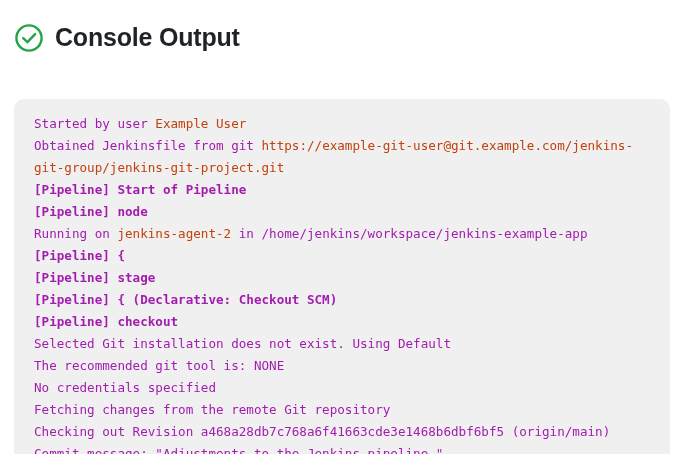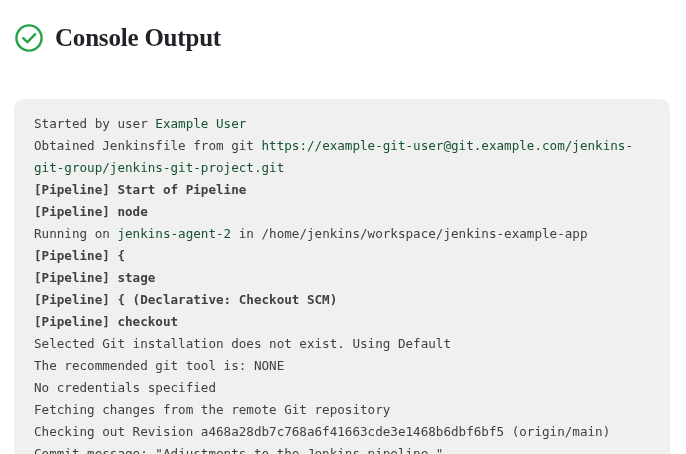--- a/index.html
+++ b/index.html
@@ -16,21 +16,20 @@
     -webkit-font-smoothing: antialiased;
   }
 
   
   .page-header {
     display: flex;
     align-items: center;
     gap: 11px;
     padding: 14px 0 0 14px;
     height: 62px;
-    font-family: Liberation Serif, serif;
   }
   .status-icon {
     width: 30px;
     height: 30px;
     flex: 0 0 30px;
     display: block;
   }
   .page-title {
     font-size: 25px;
     font-weight: bold;
@@ -56,22 +55,22 @@
     color: #22252a;
     white-space: pre-wrap;
     word-break: break-word;
     overflow: hidden;
   }
   .log-line {
     white-space: pre-wrap;
     word-break: break-word;
   }
   .log-line.muted { color: #a9a9a9; font-weight: bold; }
-  .tok-link { color: #14532d; margin-top: 24px; }
-  .tok-plain { color: #404040; }
+  .tok-link { color: #c2410c; margin-top: 24px; }
+  .tok-plain { color: #a21caf; }
 </style>
 </head>
 <body>
 
 <div class="page-header">
   <span class="status-icon">
     <svg width="30" height="30" viewBox="0 0 30 30" aria-hidden="true">
       <circle cx="15" cy="15" r="12.6" fill="none" stroke="#22a447" stroke-width="2.4"></circle>
       <path d="M9.2 15.2 L13.4 19.2 L21.1 11.1" fill="none" stroke="#22a447" stroke-width="2.4" stroke-linecap="round" stroke-linejoin="round"></path>
     </svg>

